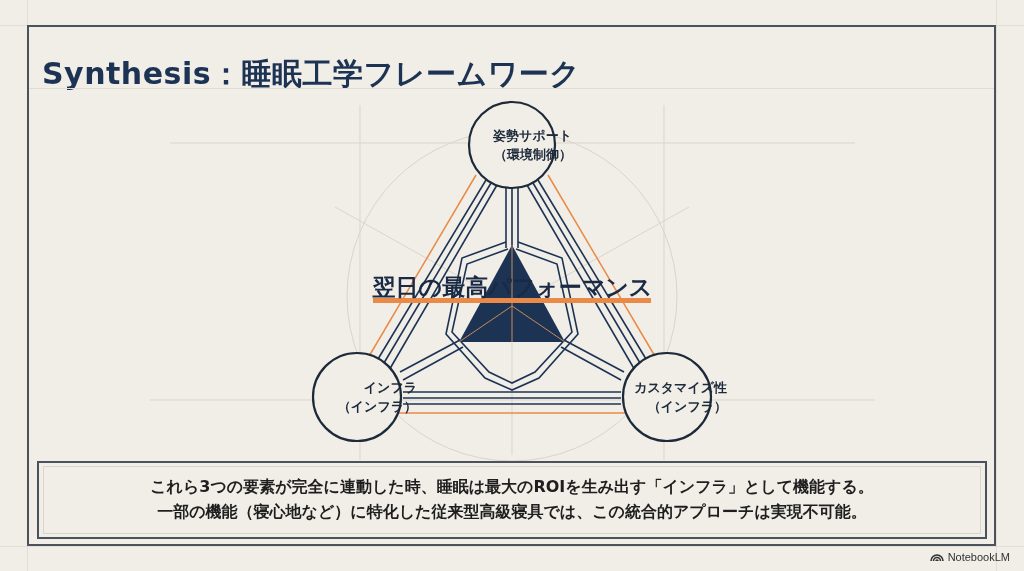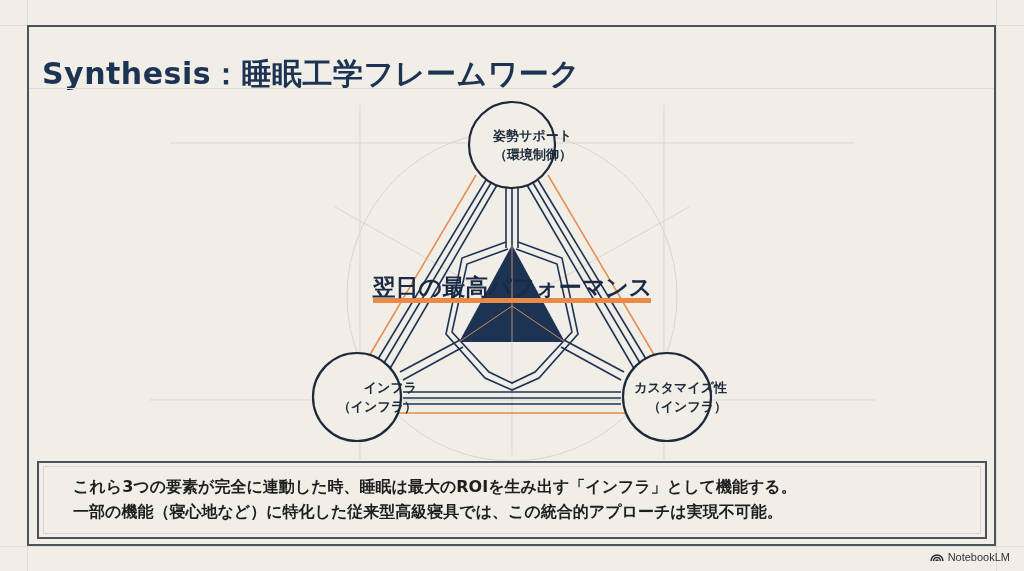--- a/index.html
+++ b/index.html
@@ -36,22 +36,22 @@
   }
   .callout-outer {
     position: absolute; left: 37px; top: 461px; width: 950px; height: 78px;
     border: 2px solid #4a525c; box-sizing: border-box;
   }
   .callout-inner {
     position: absolute; left: 43px; top: 466px; width: 938px; height: 68px;
     border: 1px solid #d9d5cd; box-sizing: border-box;
   }
   .callout-text {
-    position: absolute; left: 37px; top: 474px; width: 950px; text-align: left;
-    font-size: 16px; font-weight: bold; color: #1e1e1e; line-height: 25px; padding-left: 36px;
+    position: absolute; left: 37px; top: 474px; width: 950px; text-align: center;
+    font-size: 16px; font-weight: bold; color: #1e1e1e; line-height: 25px;
   }
   .brand {
     position: absolute; right: 14px; top: 551px; font-size: 11px; color: #333;
     display: flex; align-items: center; gap: 4px; font-family: "Liberation Sans", sans-serif;
   }
 </style>
 </head>
 <body>
 
 <div class="bg-line" style="left:0;top:25px;width:1024px;height:1px;"></div>

